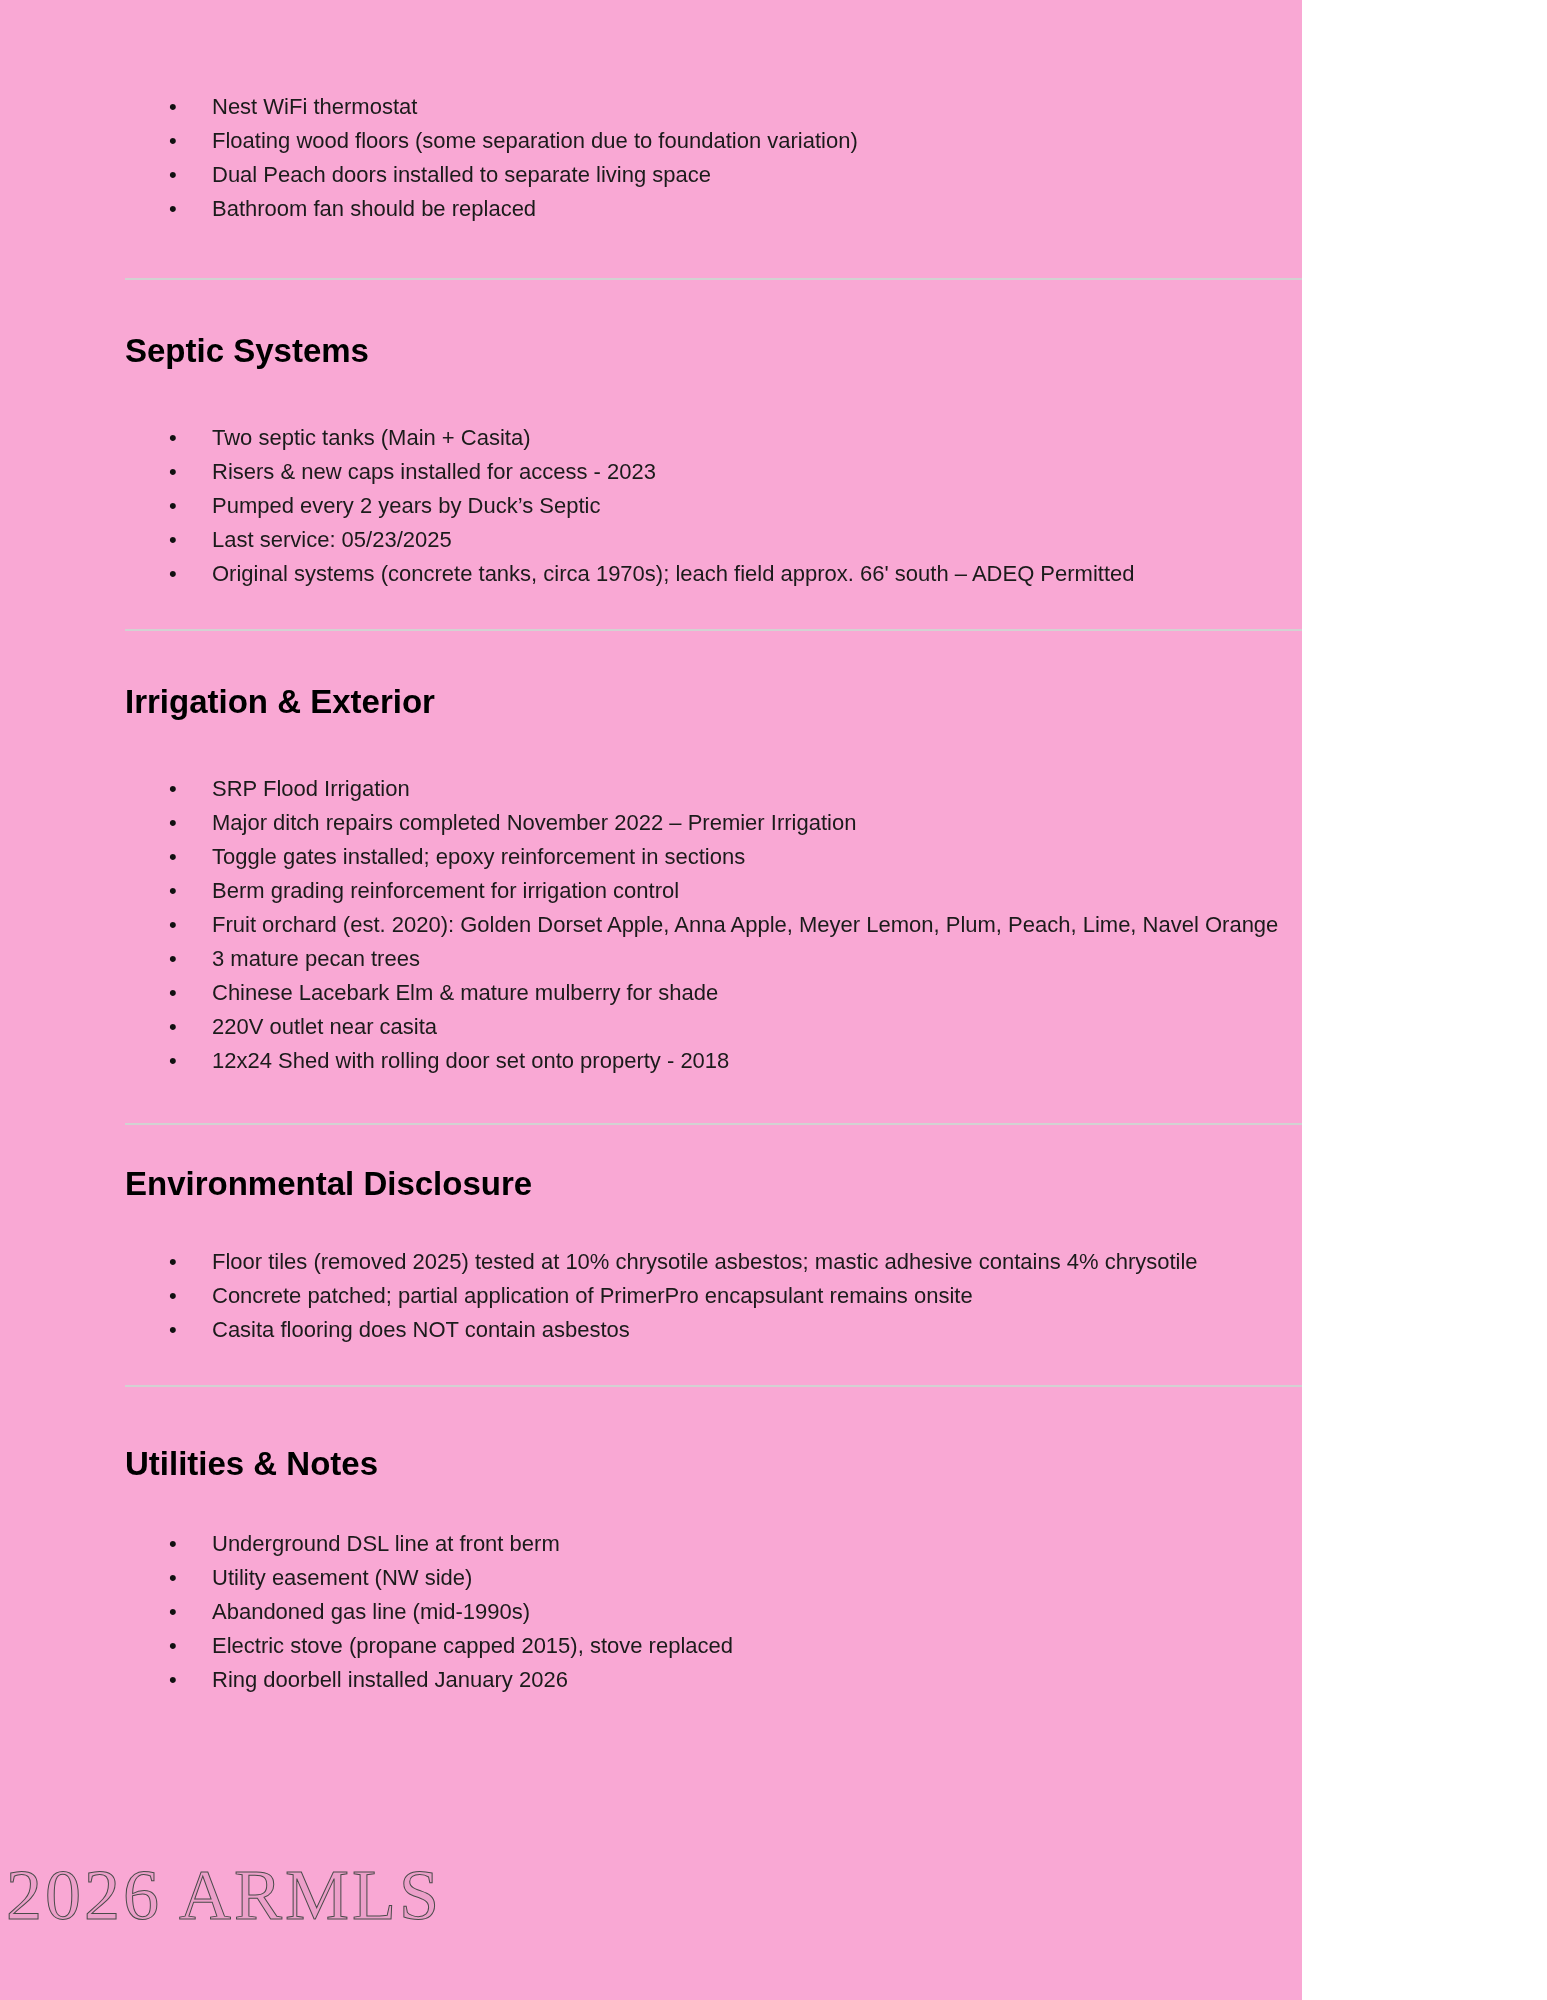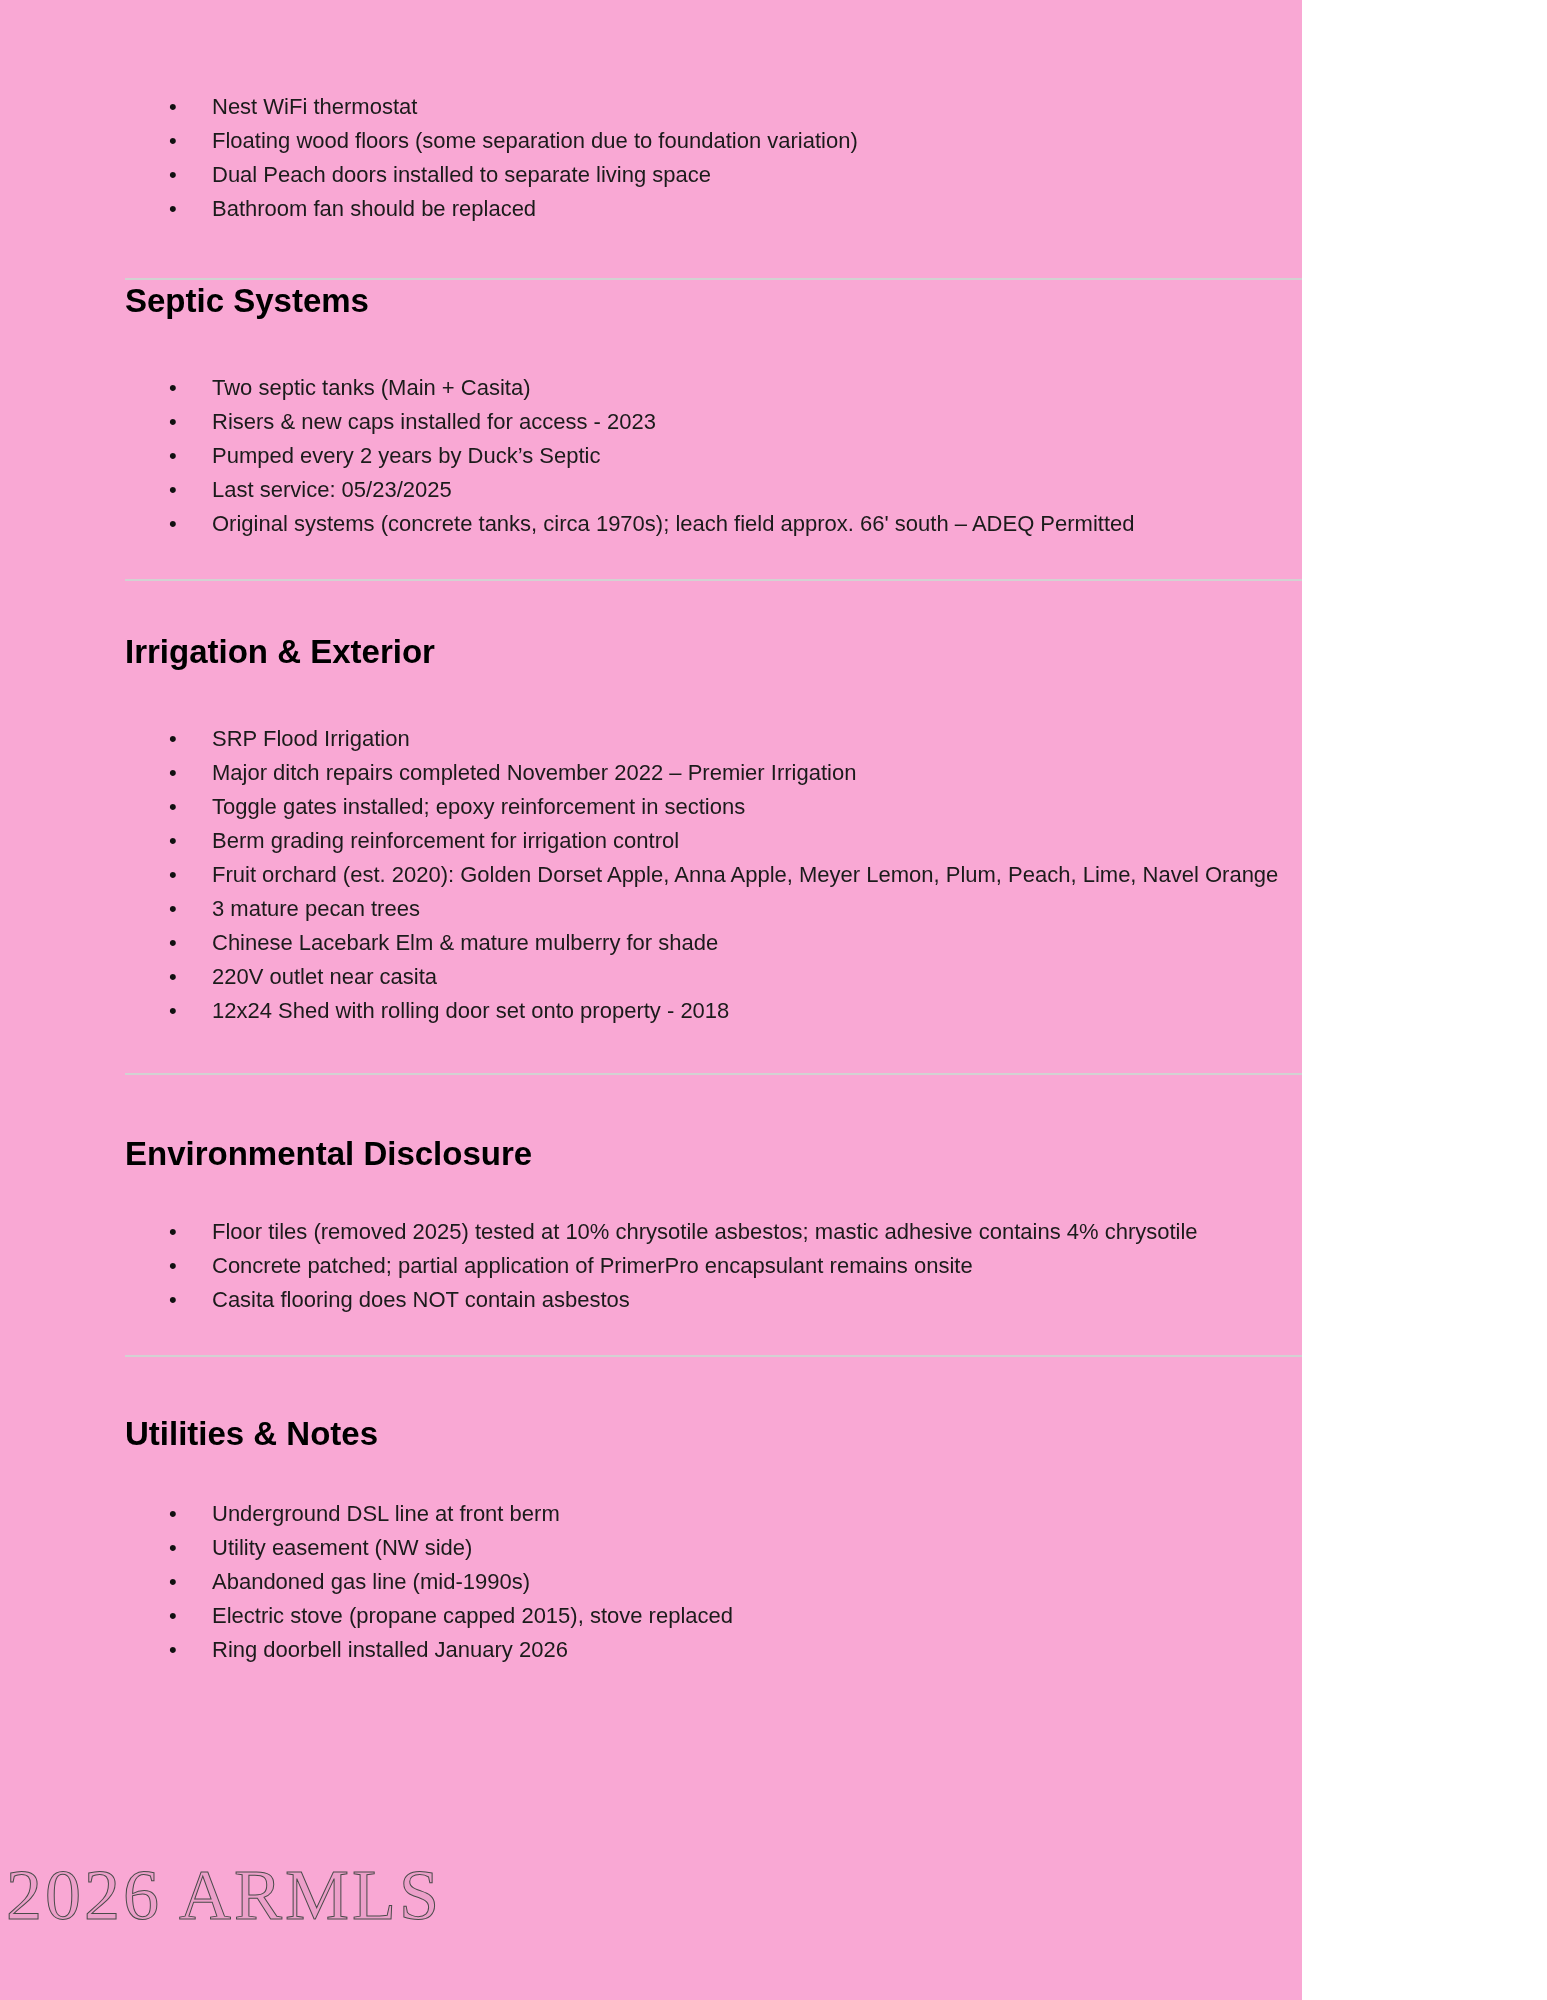--- a/index.html
+++ b/index.html
@@ -77,21 +77,21 @@
 
     <ul class="bullets" style="margin-top:90px;">
       <li>Nest WiFi thermostat</li>
       <li>Floating wood floors (some separation due to foundation variation)</li>
       <li>Dual Peach doors installed to separate living space</li>
       <li>Bathroom fan should be replaced</li>
     </ul>
 
     <hr class="divider" style="margin-top:52px;">
 
-    <h2 class="section-title" style="">Septic Systems</h2>
+    <h2 class="section-title" style="margin-top:50px;">Septic Systems</h2>
     <ul class="bullets" style="margin-top:49px;">
       <li>Two septic tanks (Main + Casita)</li>
       <li>Risers &amp; new caps installed for access - 2023</li>
       <li>Pumped every 2 years by Duck’s Septic</li>
       <li>Last service: 05/23/2025</li>
       <li>Original systems (concrete tanks, circa 1970s); leach field approx. 66' south – ADEQ Permitted</li>
     </ul>
 
     <hr class="divider" style="margin-top:38px;">
 
@@ -103,21 +103,21 @@
       <li>Berm grading reinforcement for irrigation control</li>
       <li>Fruit orchard (est. 2020): Golden Dorset Apple, Anna Apple, Meyer Lemon, Plum, Peach, Lime, Navel Orange</li>
       <li>3 mature pecan trees</li>
       <li>Chinese Lacebark Elm &amp; mature mulberry for shade</li>
       <li>220V outlet near casita</li>
       <li>12x24 Shed with rolling door set onto property - 2018</li>
     </ul>
 
     <hr class="divider" style="margin-top:45px;">
 
-    <h2 class="section-title" style="margin-top:58px;">Environmental Disclosure</h2>
+    <h2 class="section-title" style="margin-top:38px;">Environmental Disclosure</h2>
     <ul class="bullets" style="margin-top:40px;">
       <li>Floor tiles (removed 2025) tested at 10% chrysotile asbestos; mastic adhesive contains 4% chrysotile</li>
       <li>Concrete patched; partial application of PrimerPro encapsulant remains onsite</li>
       <li>Casita flooring does NOT contain asbestos</li>
     </ul>
 
     <hr class="divider" style="margin-top:38px;">
 
     <h2 class="section-title" style="margin-top:56px;">Utilities &amp; Notes</h2>
     <ul class="bullets" style="margin-top:42px;">

